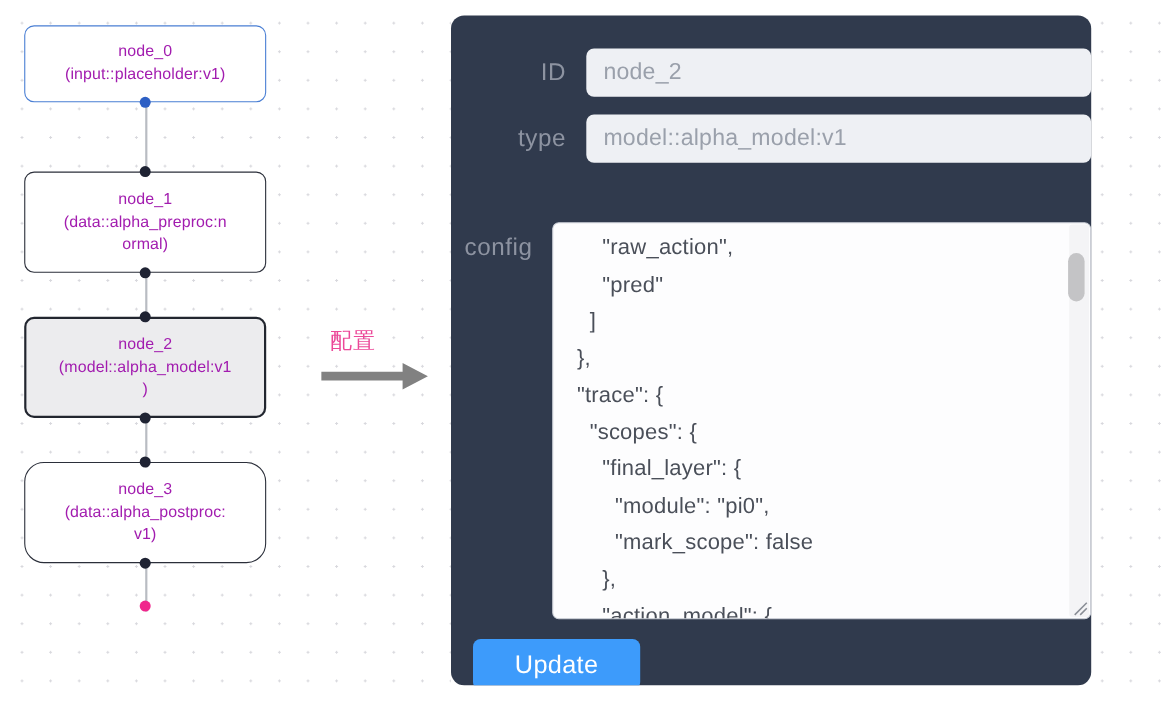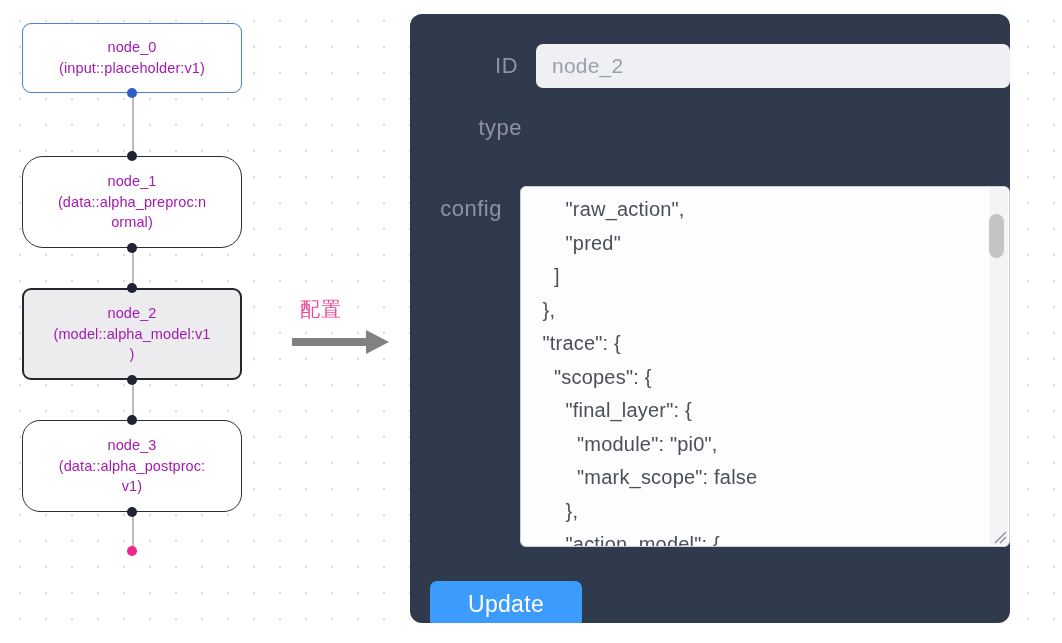--- a/index.html
+++ b/index.html
@@ -110,21 +110,20 @@
   
   #panel {
     position: absolute;
     left: 410px;
     top: 14px;
     width: 582px;
     height: 609px;
     background: #303a4d;
     border-radius: 12px;
     overflow: hidden;
-    padding-left: 18px;
   }
   .field-row {
     position: absolute;
     left: 0;
     width: 100%;
     display: flex;
     align-items: center;
   }
   .field-label {
     width: 130px;
@@ -143,22 +142,22 @@
     border: none;
     border-radius: 7px;
     color: #9aa0ab;
     font-size: 21px;
     font-family: "Liberation Sans", sans-serif;
     padding: 0 16px;
     letter-spacing: 0.2px;
     outline: none;
   }
   #row-id   { top: 30px; }
-  #row-type { top: 101px; }
-  #row-config { top: 172px; align-items: flex-start; }
+  #row-type { top: 90px; }
+  #row-config { top: 188px; align-items: flex-start; }
   #row-config .field-label { padding-top: 10px; }
 
   .ta-wrap {
     position: relative;
     width: 490px;
     height: 361px;
   }
   #config-textarea {
     box-sizing: border-box;
     width: 490px;
@@ -226,21 +225,21 @@
   <div class="edge" style="top:93px;height:68px;"></div>
   <div class="edge" style="top:248px;height:45px;"></div>
   <div class="edge" style="top:380px;height:45px;"></div>
   <div class="edge" style="top:512px;height:44px;"></div>
 
   <div class="node input-node" style="top:23px;height:70px;">node_0
 (input::placeholder:v1)</div>
   <div class="port blue" style="top:88px;"></div>
 
   <div class="port" style="top:151px;"></div>
-  <div class="node" style="top:156px;height:92px;border-radius:21px;">node_1
+  <div class="node" style="top:156px;height:92px;">node_1
 (data::alpha_preproc:n
 ormal)</div>
   <div class="port" style="top:243px;"></div>
 
   <div class="port" style="top:283px;"></div>
   <div class="node selected-node" style="top:288px;height:92px;">node_2
 (model::alpha_model:v1
 )</div>
   <div class="port" style="top:375px;"></div>
 
@@ -261,20 +260,21 @@
 
   <div id="panel">
 
     <div class="field-row" id="row-id">
       <div class="field-label">ID</div>
       <input class="field-input" type="text" value="node_2" style="">
     </div>
 
     <div class="field-row" id="row-type">
       <div class="field-label">type</div>
+      <input class="field-input" type="text" value="model::alpha_model:v1" style="">
     </div>
 
     <div class="field-row" id="row-config">
       <div class="field-label">config</div>
       <div class="ta-wrap">
         <textarea id="config-textarea" spellcheck="false" style="">      "raw_action",
       "pred"
     ]
   },
   "trace": {

